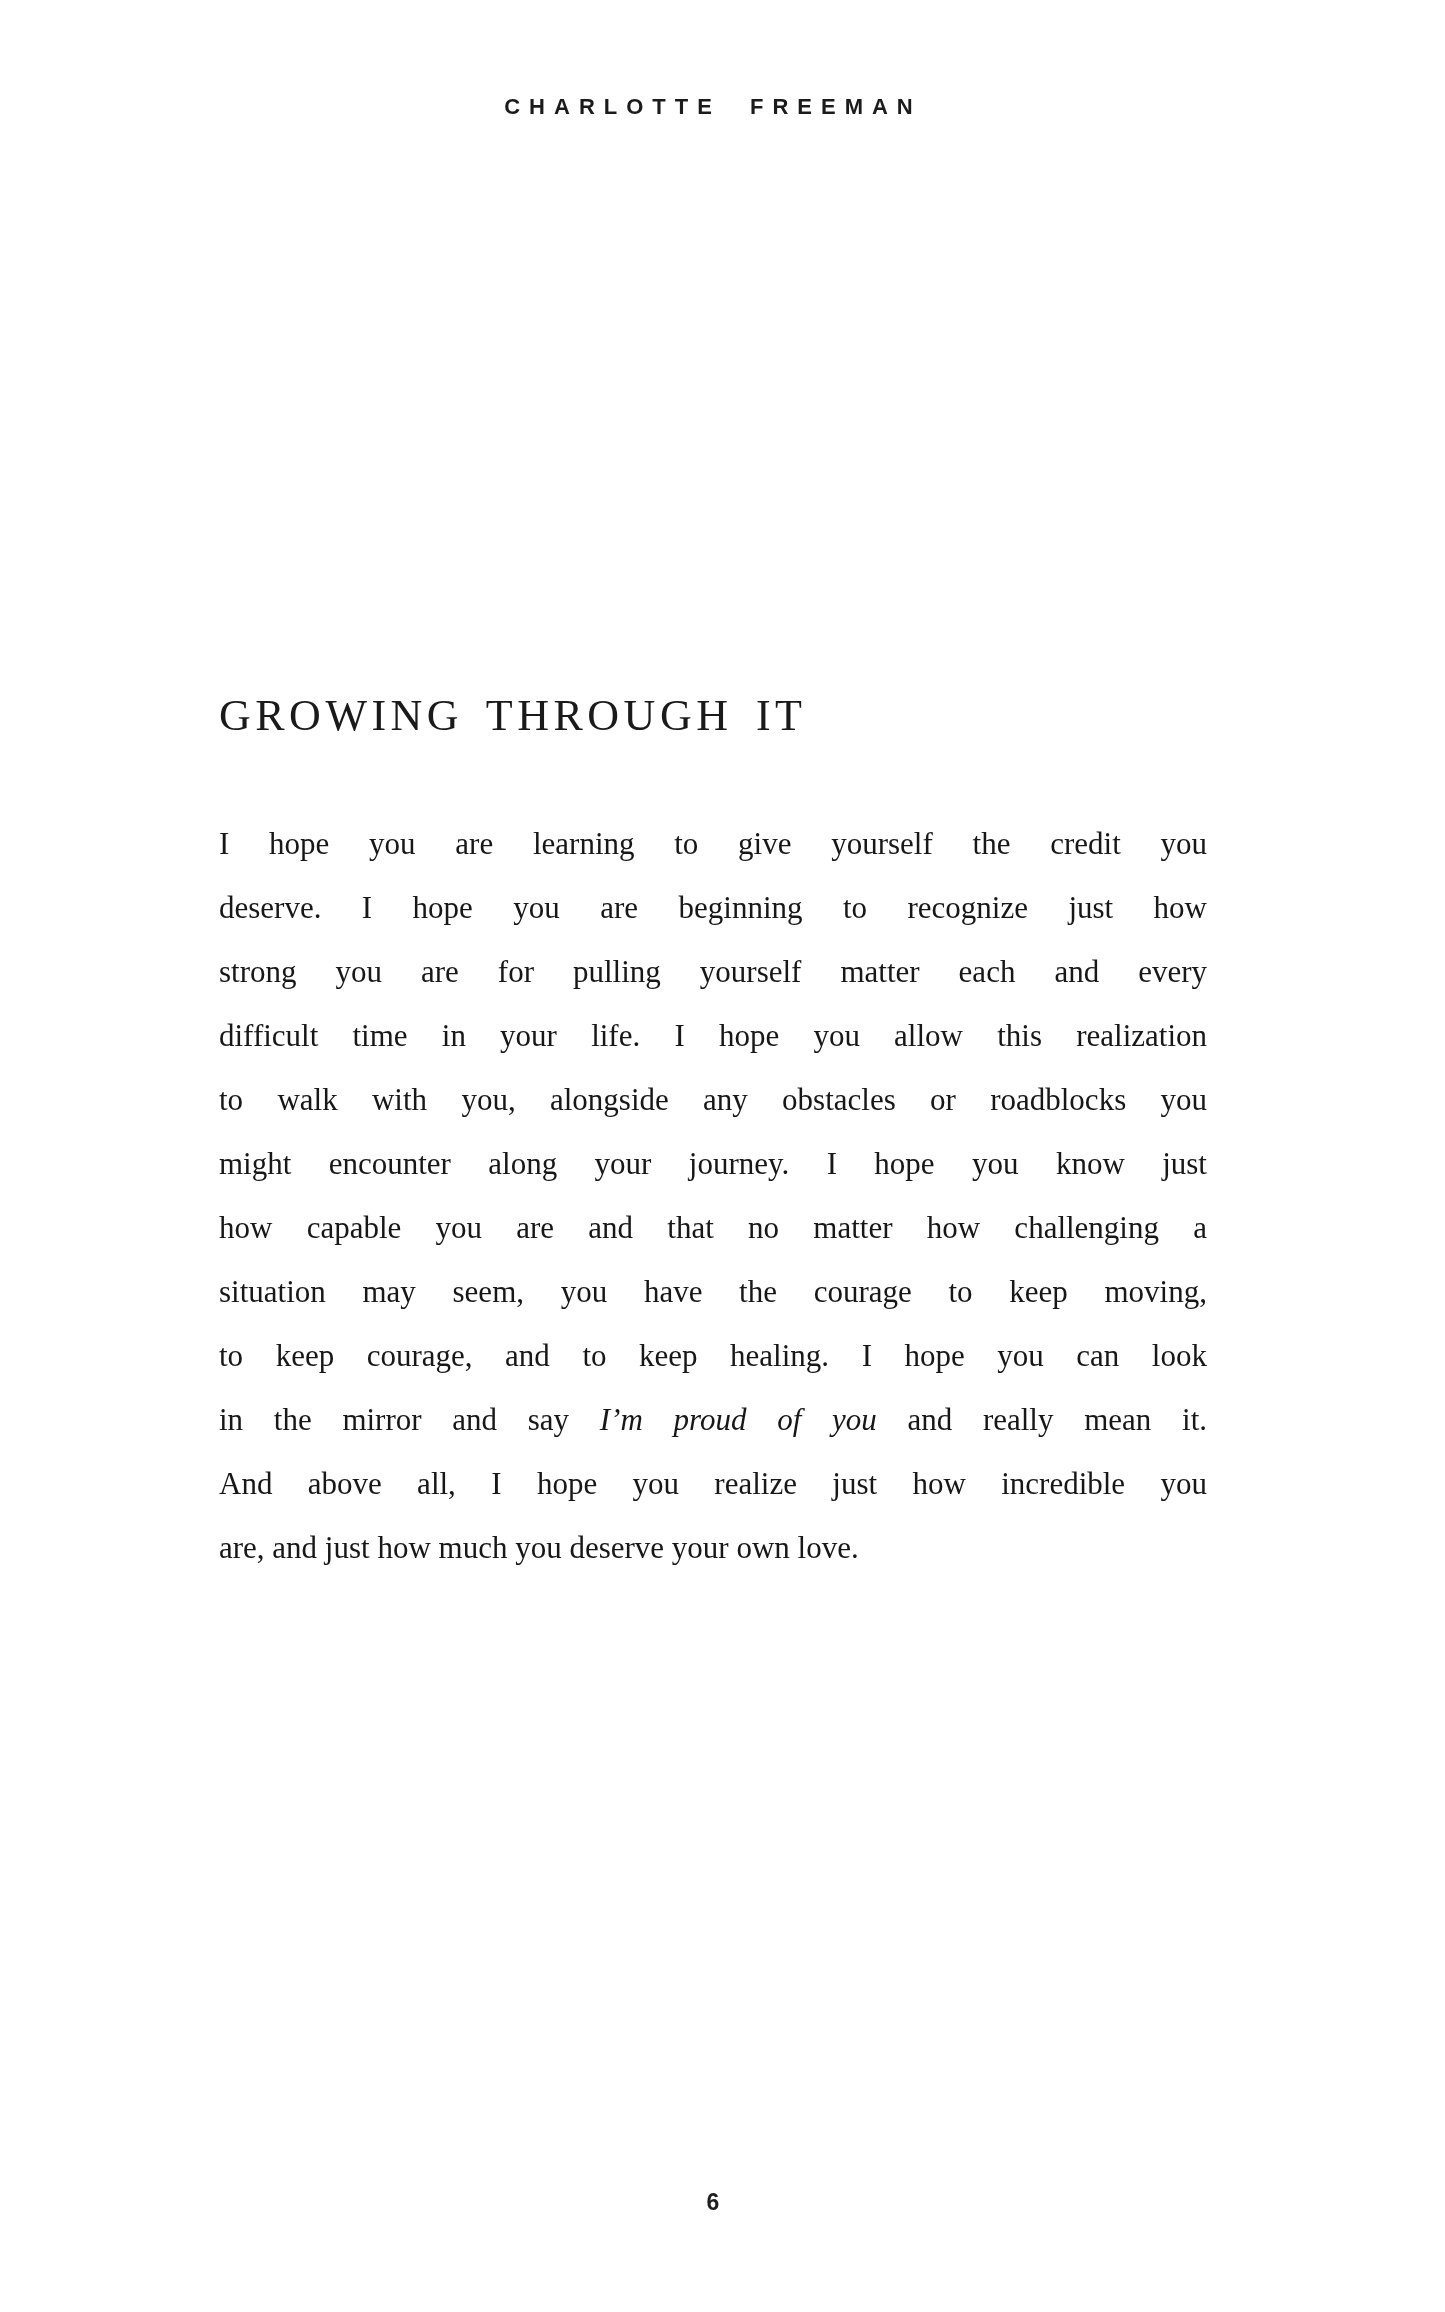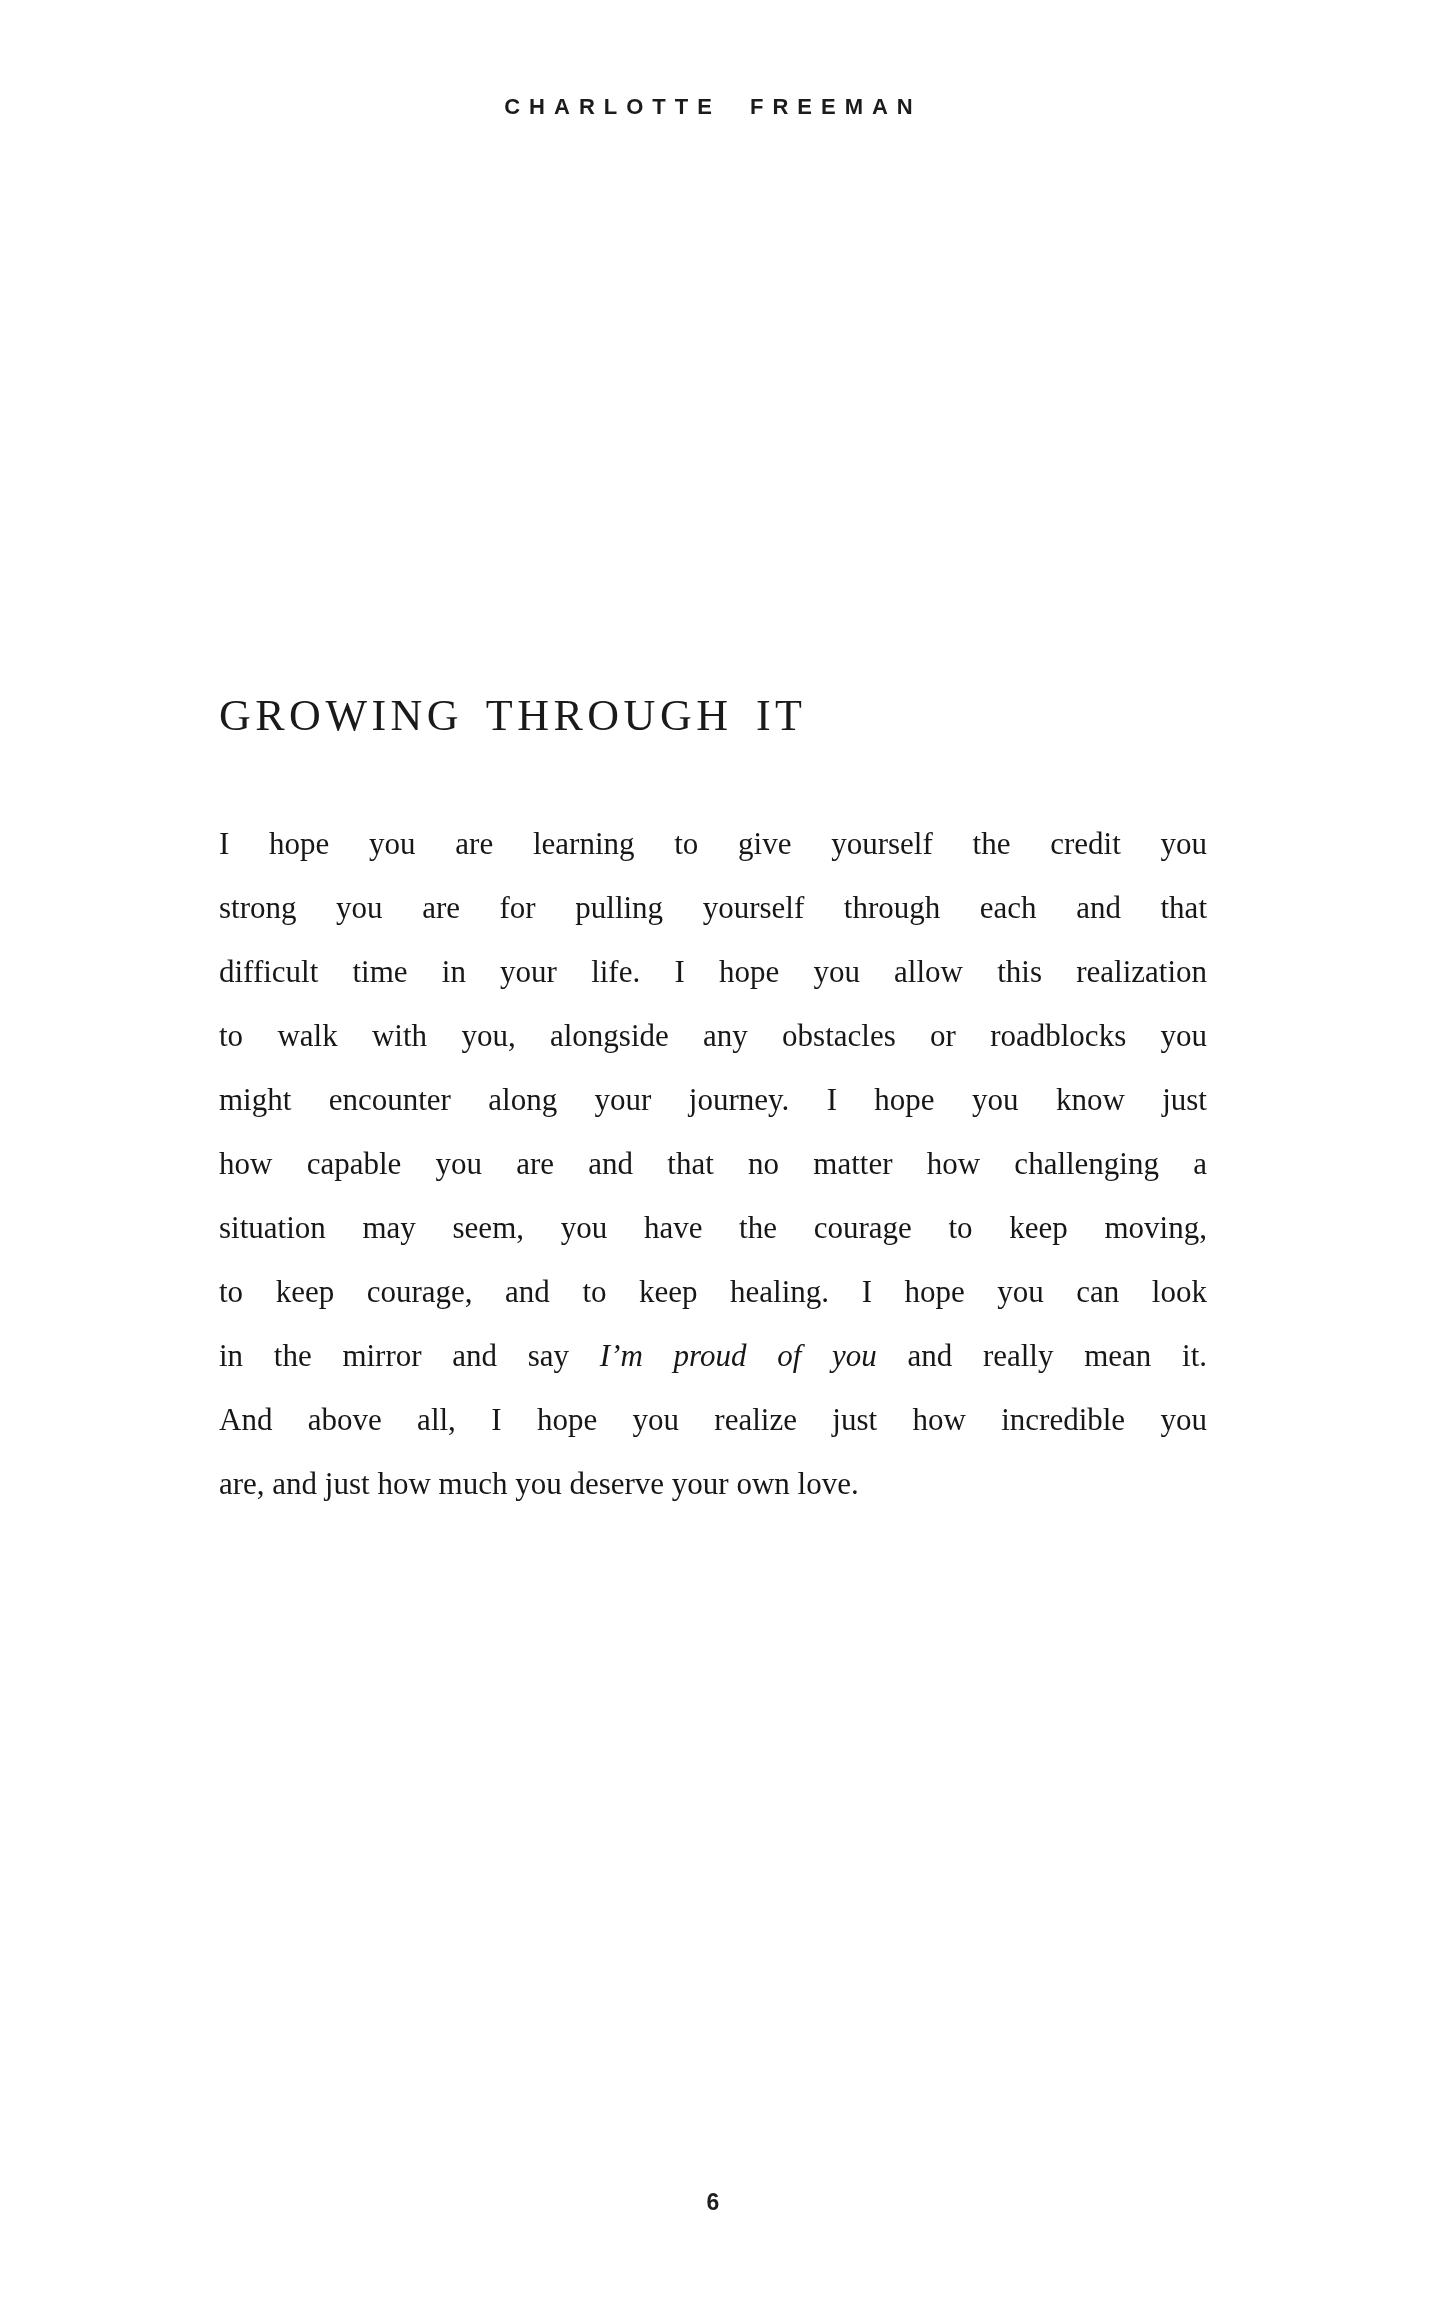--- a/index.html
+++ b/index.html
@@ -82,21 +82,22 @@
 <body>
 
 <div class="page">
 
   <div class="author-header">CHARLOTTE FREEMAN</div>
 
   <div class="chapter-title">GROWING THROUGH IT</div>
 
   <div class="body-paragraph" id="body-lines">
       <div class="line"><span>I hope you are learning to give yourself the credit you</span></div>
-      <div class="line"><span>strong you are for pulling yourself through each and that</span></div>
+      <div class="line"><span>deserve. I hope you are beginning to recognize just how</span></div>
+      <div class="line"><span>strong you are for pulling yourself matter each and every</span></div>
       <div class="line"><span>difficult time in your life. I hope you allow this realization</span></div>
       <div class="line"><span>to walk with you, alongside any obstacles or roadblocks you</span></div>
       <div class="line"><span>might encounter along your journey. I hope you know just</span></div>
       <div class="line"><span>how capable you are and that no matter how challenging a</span></div>
       <div class="line"><span>situation may seem, you have the courage to keep moving,</span></div>
       <div class="line"><span>to keep courage, and to keep healing. I hope you can look</span></div>
       <div class="line"><span>in the mirror and say </span><span class="italic">I’m proud of you</span><span> and really mean it.</span></div>
       <div class="line"><span>And above all, I hope you realize just how incredible you</span></div>
       <div class="line"><span>are, and just how much you deserve your own love.</span></div>
     </div>

